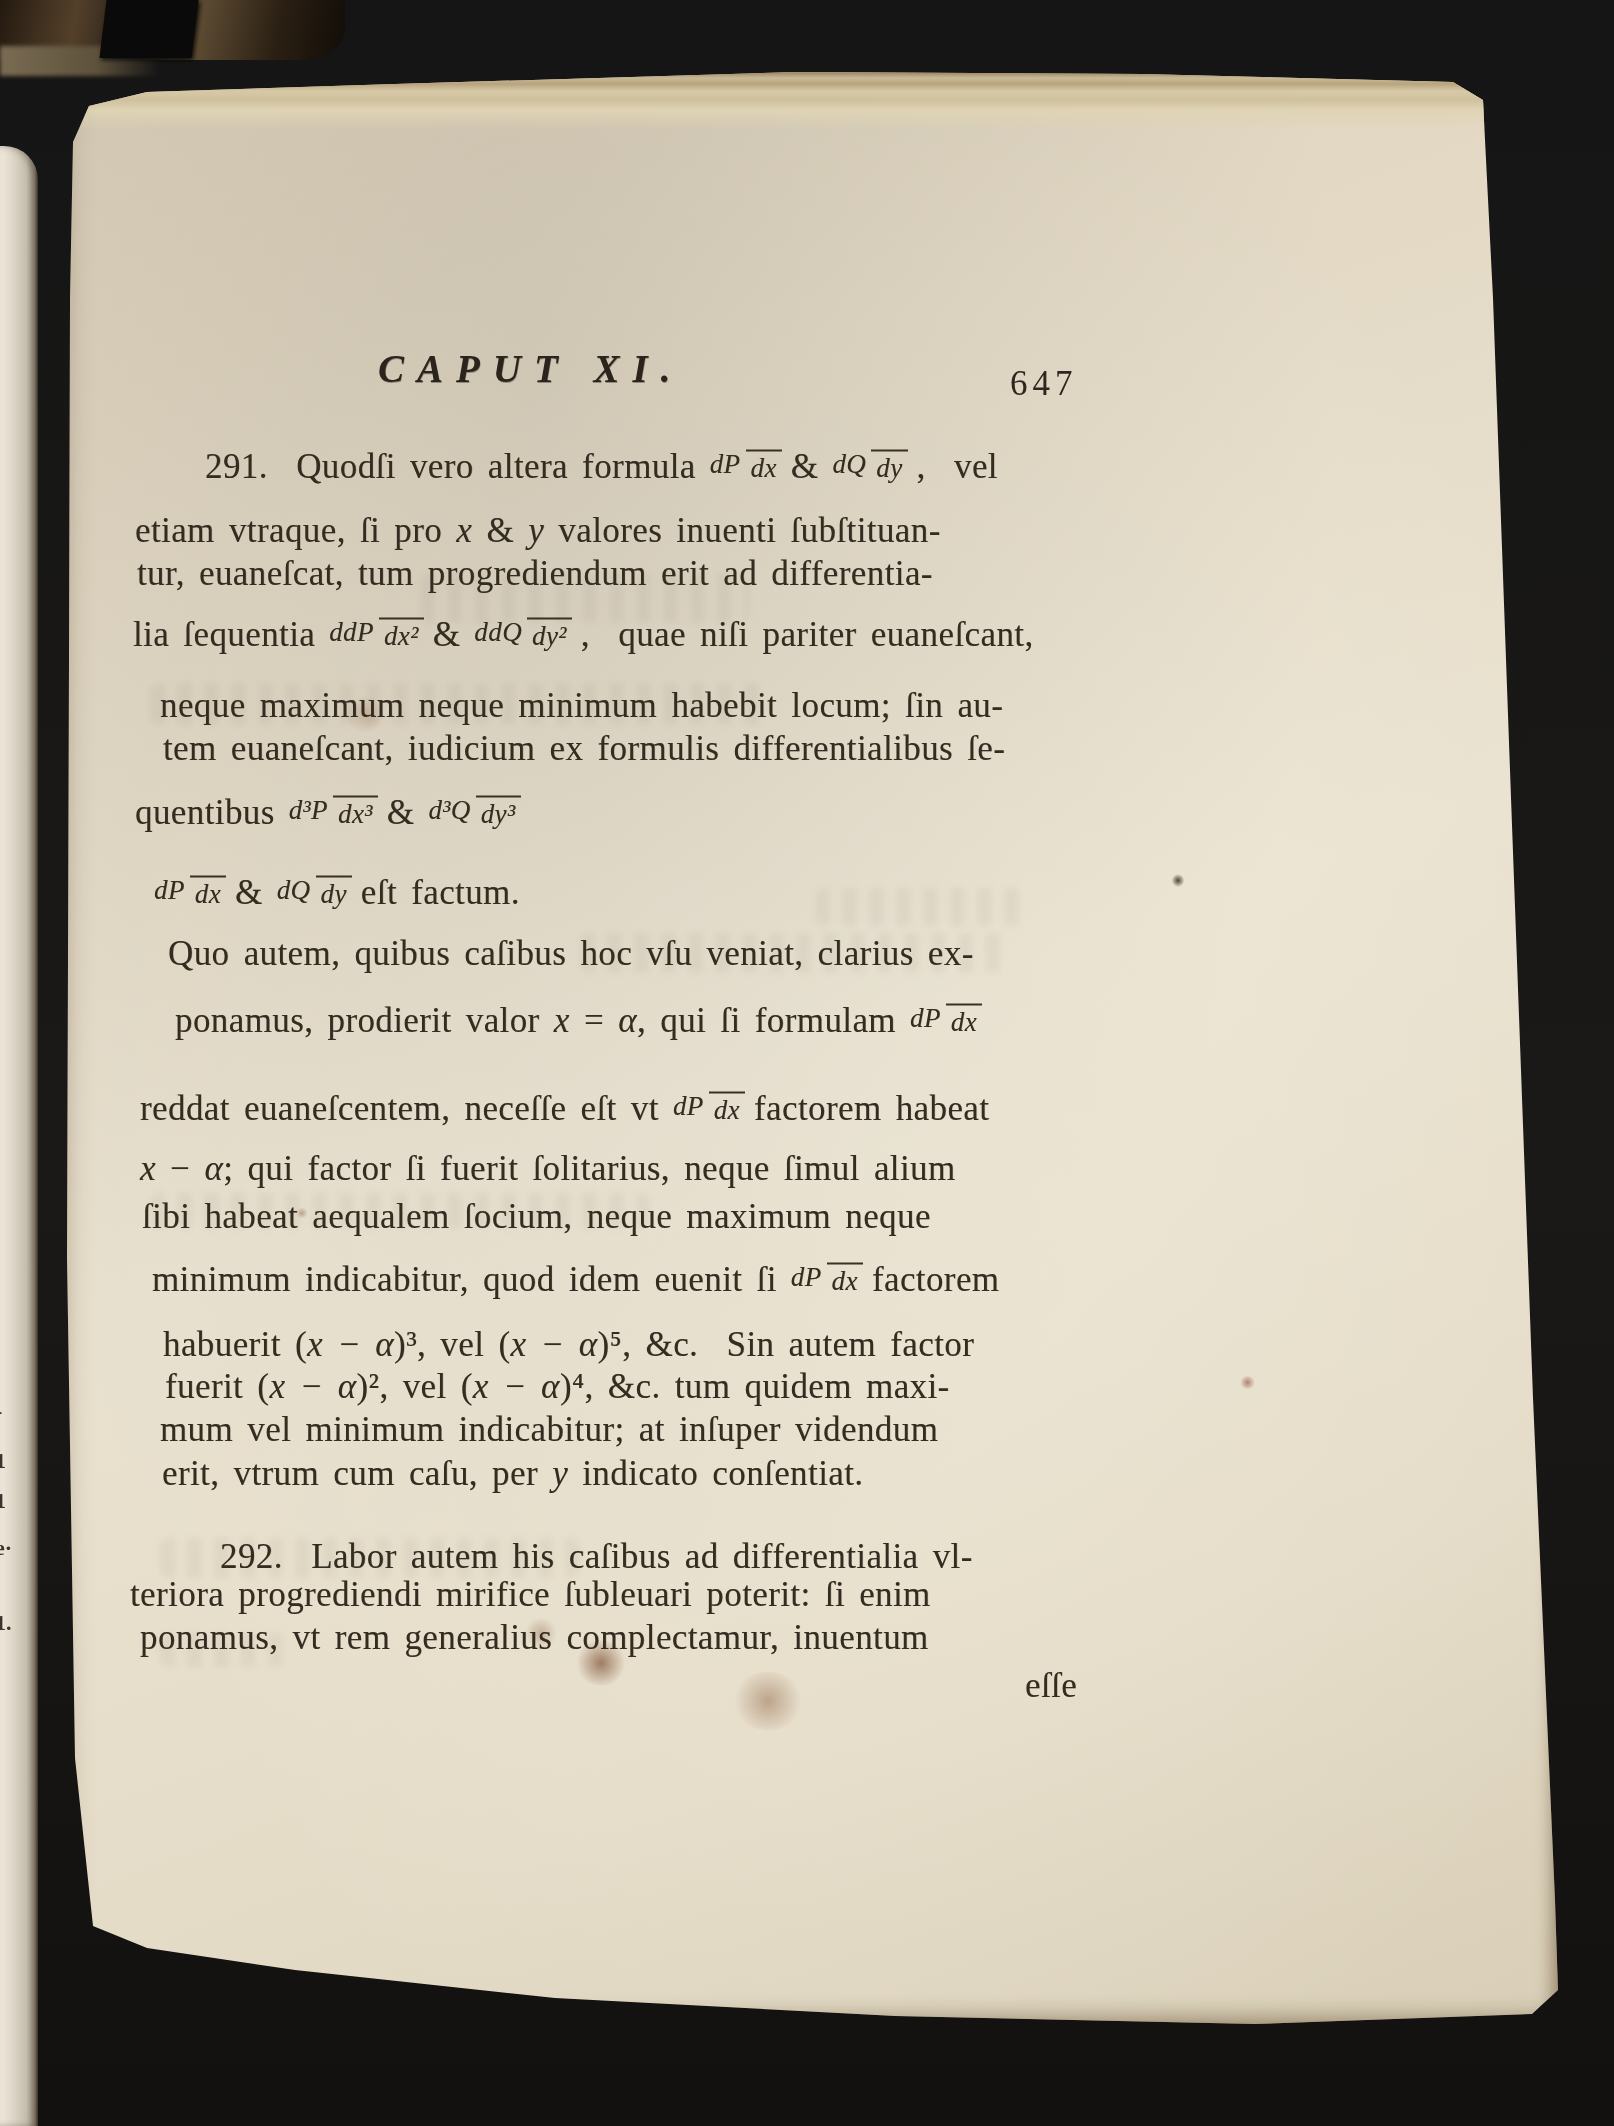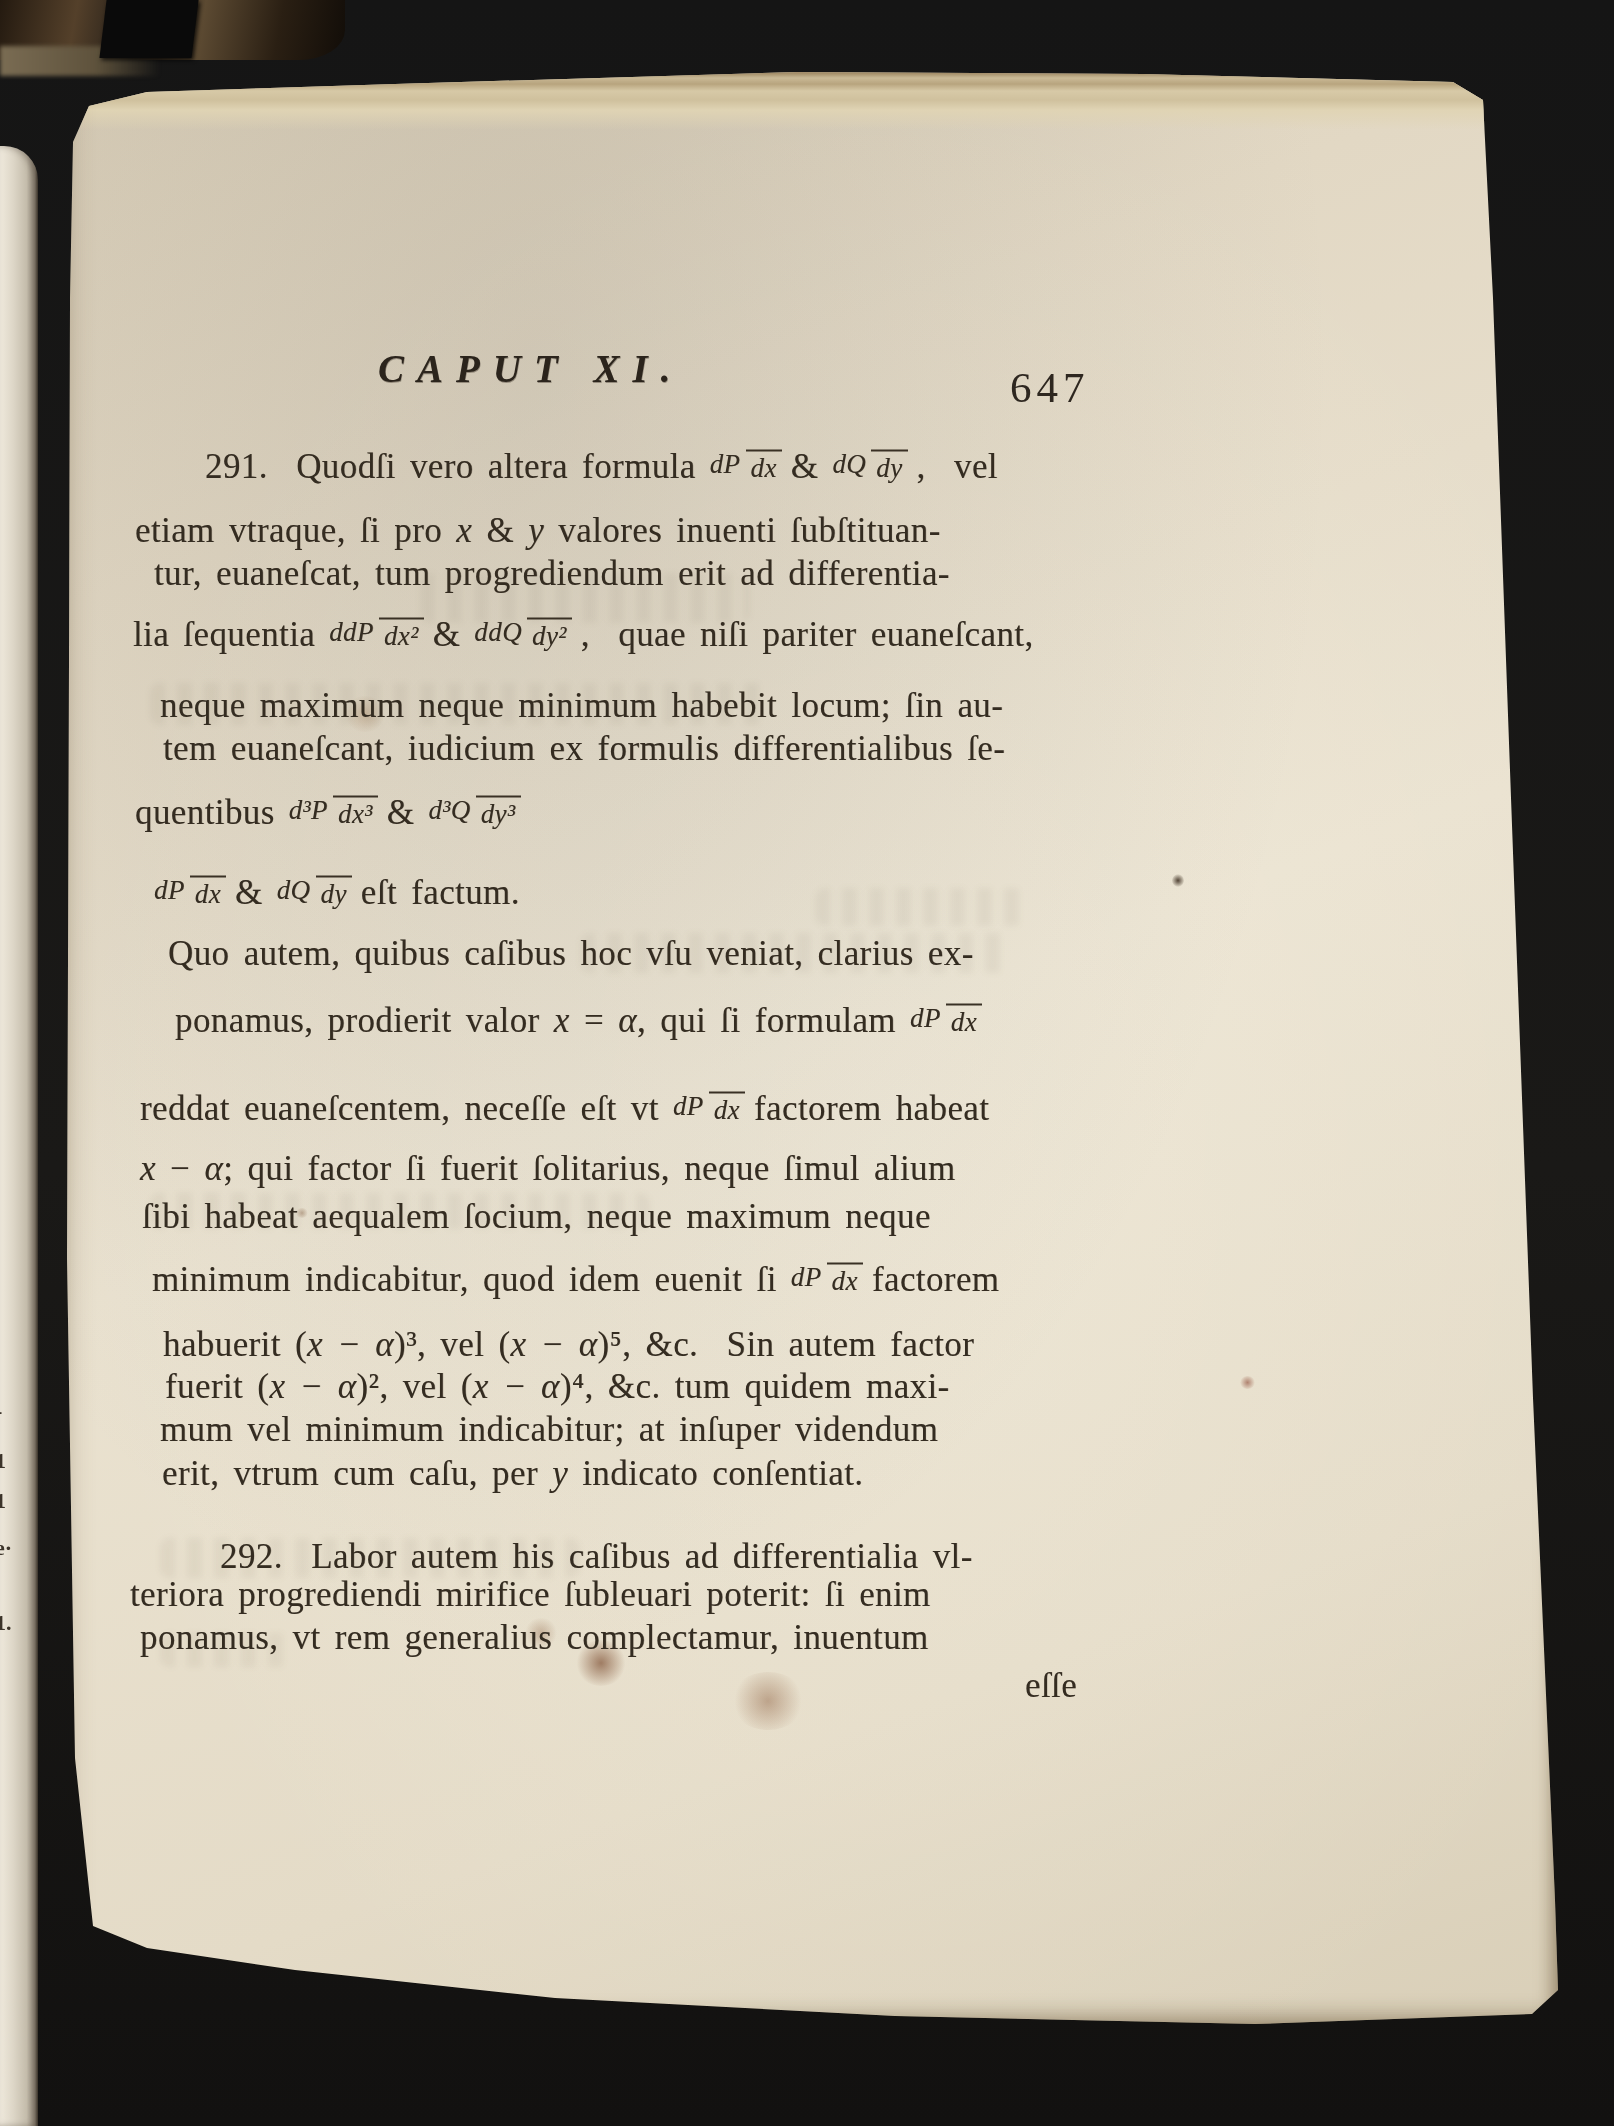--- a/index.html
+++ b/index.html
@@ -67,21 +67,21 @@
   .s7{left:296px;top:1208px;width:12px;height:10px;background:radial-gradient(circle,rgba(120,80,50,.4),rgba(120,80,50,0) 75%);}
   
   .textlayer{position:absolute;left:0;top:0;width:100%;height:100%;color:#342c21;}
   .chapter{
     position:absolute;left:378px;top:349px;
     font-style:italic;font-weight:bold;font-size:39px;letter-spacing:13px;line-height:1;
     color:#2b241c;text-shadow:.5px .5px 0 rgba(55,45,35,.4);
   }
   .pagenum{
     position:absolute;left:1010px;top:366px;
-    font-size:43px;letter-spacing:5px;line-height:1;color:#2e2720;
+    font-size:35px;letter-spacing:5px;line-height:1;color:#2e2720;
   }
   .line{
     position:absolute;transform:translateY(-50%);
     display:flex;align-items:center;white-space:pre;
     font-size:35px;line-height:1;word-spacing:5px;letter-spacing:.4px;
     text-shadow:.4px .4px 0 rgba(60,50,38,.35);
   }
   .line .it{font-style:italic;}
   .frac{
     display:inline-flex;flex-direction:row;align-items:center;
@@ -121,21 +121,21 @@
   <div class="stain s5"></div>
   <div class="stain s6"></div>
   <div class="stain s7"></div>
 
   <div class="textlayer">
     <div class="chapter">CAPUT XI.</div>
     <div class="pagenum">647</div>
     <div id="lines">
         <div class="line" style="left: 205px; top: 466px;"><span>291.&nbsp; Quodſi vero altera formula</span><span class="frac"><span class="num">dP</span><span class="den">dx</span></span><span>&amp;</span><span class="frac"><span class="num">dQ</span><span class="den">dy</span></span><span>,  vel</span></div>
         <div class="line" style="left: 135px; top: 530px;"><span>etiam vtraque, ſi pro </span><span class="it">x</span><span> &amp; </span><span class="it">y</span><span> valores inuenti ſubſtituan-</span></div>
-        <div class="line" style="left: 137px; top: 573px; margin-left: 17px;"><span>tur, euaneſcat, tum progrediendum erit ad differentia-</span></div>
+        <div class="line" style="left: 137px; top: 573px;"><span>tur, euaneſcat, tum progrediendum erit ad differentia-</span></div>
         <div class="line" style="left: 133px; top: 634px;"><span>lia ſequentia</span><span class="frac"><span class="num">ddP</span><span class="den">dx²</span></span><span>&amp;</span><span class="frac"><span class="num">ddQ</span><span class="den">dy²</span></span><span>,  quae niſi pariter euaneſcant,</span></div>
         <div class="line" style="left: 160px; top: 705px;"><span>neque maximum neque minimum habebit locum; ſin au-</span></div>
         <div class="line" style="left: 163px; top: 748px; align-items: flex-end;"><span>tem euaneſcant, iudicium ex formulis differentialibus ſe-</span></div>
         <div class="line" style="left: 135px; top: 812px;"><span>quentibus</span><span class="frac"><span class="num">d³P</span><span class="den">dx³</span></span><span>&amp;</span><span class="frac"><span class="num">d³Q</span><span class="den">dy³</span></span></div>
         <div class="line" style="left: 140px; top: 892px;"><span class="frac"><span class="num">dP</span><span class="den">dx</span></span><span>&amp;</span><span class="frac"><span class="num">dQ</span><span class="den">dy</span></span><span>eſt factum.</span></div>
         <div class="line" style="left: 168px; top: 953px;"><span>Quo autem, quibus caſibus hoc vſu veniat, clarius ex-</span></div>
         <div class="line" style="left: 175px; top: 1020px;"><span>ponamus, prodierit valor </span><span class="it">x</span><span> = </span><span class="it">α</span><span>, qui ſi formulam</span><span class="frac"><span class="num">dP</span><span class="den">dx</span></span></div>
         <div class="line" style="left: 140px; top: 1108px;"><span>reddat euaneſcentem, neceſſe eſt vt</span><span class="frac"><span class="num">dP</span><span class="den">dx</span></span><span>factorem habeat</span></div>
         <div class="line" style="left: 140px; top: 1168px;"><span class="it">x</span><span> − </span><span class="it">α</span><span>; qui factor ſi fuerit ſolitarius, neque ſimul alium</span></div>
         <div class="line" style="left: 142px; top: 1216px;"><span>ſibi habeat aequalem ſocium, neque maximum neque</span></div>

